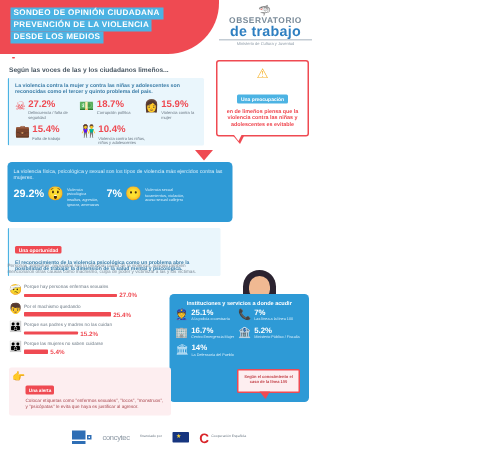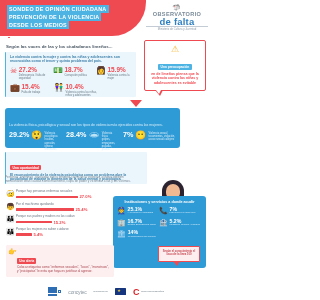--- a/index.html
+++ b/index.html
@@ -76,22 +76,22 @@
     position:absolute; bottom:-6px; left:10px; width:0; height:0;
     border-left:5px solid transparent; border-right:3px solid transparent; border-top:6px solid #ef4a52;
   }
   .bub-tail:after {
     content:""; position:absolute; top:-6.5px; left:-3.6px;
     border-left:3.6px solid transparent; border-right:2px solid transparent; border-top:4.6px solid #fff;
   }
 
   
   .panel-blue {
-    position:absolute; top:108px; left:5px; width:175px; height:40px;
-    background:#2e9ad6; border-radius:3px; padding:15px 4px;
+    position:absolute; top:108px; left:5px; width:150px; height:40px;
+    background:#2e9ad6; border-radius:3px; padding:4px 4px;
   }
   .pb-intro { font-size:3.5px; color:#d8eefa; line-height:4.3px; }
   .pb-row { display:flex; gap:4px; margin-top:4px; }
   .pb-item { display:flex; gap:2px; width:58px; }
   .pb-pct { font-size:7.2px; font-weight:bold; color:#fff; line-height:7.4px; }
   .pb-ico { font-size:9px; color:#bde3f7; line-height:9px; flex:none; }
   .pb-lbl { font-size:2.6px; color:#d8eefa; line-height:3.1px; margin-top:0.5px; }
 
   .tri-down {
     position:absolute; top:100px; left:130px; width:0; height:0;
@@ -198,21 +198,21 @@
     </div>
     <div class="loc">
       <span class="pin"></span>
       <span class="loc-txt">Lima</span>
     </div>
   </div>
 
   <div class="logo">
     <div class="logo-bird">🦈</div>
     <div class="logo-l1">OBSERVATORIO</div>
-    <div class="logo-l2">de falta</div>
+    <div class="logo-l2">de trabajo</div>
     <div class="logo-l3">Ministerio de Cultura y Juventud</div>
   </div>
 
   <div class="lead">Según las voces de las y los ciudadanos limeños...</div>
 
   <div class="panel1">
     <div class="panel-intro">La violencia contra la mujer y contra las niñas y adolescentes son reconocidas como el tercer y quinto problema del país.</div>
     <div class="stat-row">
       <div class="stat" style="width:42px">
         <span class="stat-ico">☠</span>
@@ -267,30 +267,20 @@
     <div class="pb-intro">La violencia física, psicológica y sexual son los tipos de violencia más ejercidos contra las mujeres.</div>
     <div class="pb-row">
       <div class="pb-item">
         <span>
           <div class="pb-pct">29.2%</div>
         </span>
         <span class="pb-ico">😲</span>
         <span>
           <div class="pb-lbl">Violencia psicológica</div>
           <div class="pb-lbl">insultos, agresión, ignorar, amenazas</div>
-        </span>
-      </div>
-      <div class="pb-item">
-        <span>
-          <div class="pb-pct">28.4%</div>
-        </span>
-        <span class="pb-ico">🕳</span>
-        <span>
-          <div class="pb-lbl">Violencia física</div>
-          <div class="pb-lbl">golpes, empujones, patadas, palizas</div>
         </span>
       </div>
       <div class="pb-item">
         <span>
           <div class="pb-pct">7%</div>
         </span>
         <span class="pb-ico">😶</span>
         <span>
           <div class="pb-lbl">Violencia sexual</div>
           <div class="pb-lbl">tocamientos, violación, acoso sexual callejero</div>

